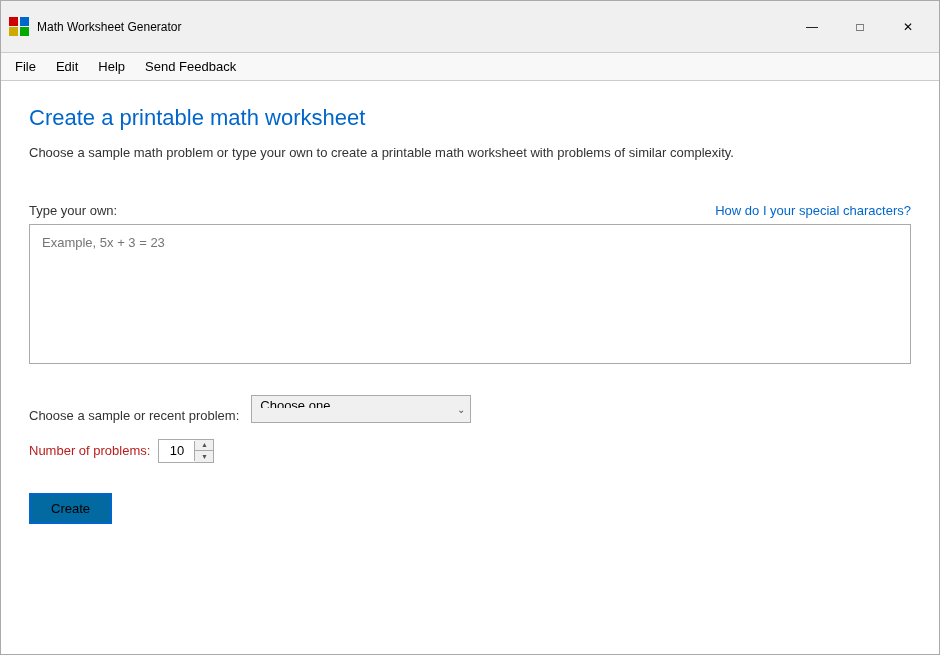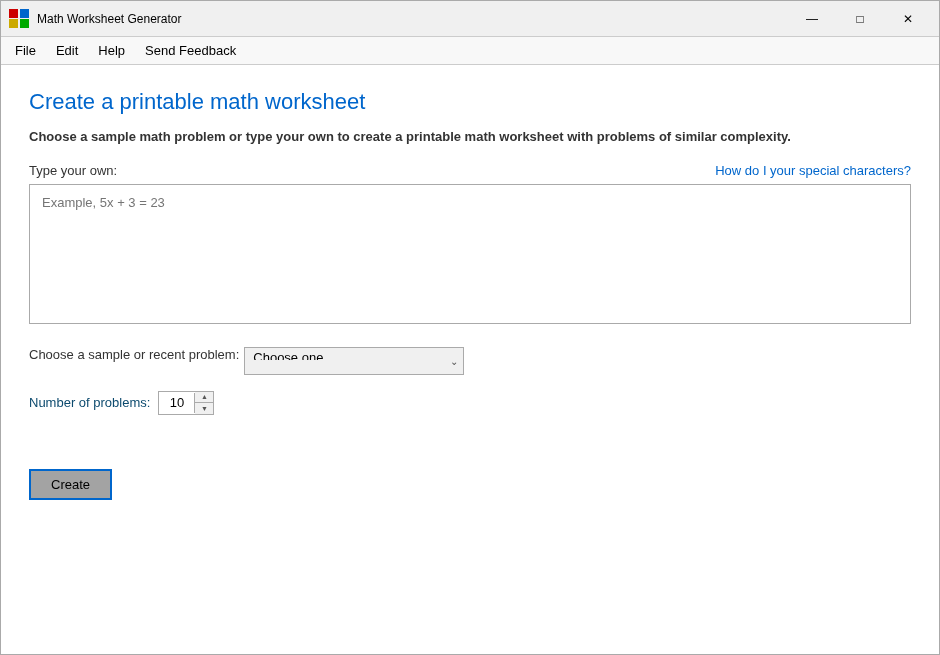--- a/index.html
+++ b/index.html
@@ -29,21 +29,21 @@
 
     
     .title-bar {
       display: flex;
       align-items: center;
       justify-content: space-between;
       background: #f0f0f0;
       border-bottom: 1px solid #ccc;
       padding: 6px 8px;
       user-select: none;
-      height: 36px;
+      height: 52px;
     }
 
     .title-bar-left {
       display: flex;
       align-items: center;
       gap: 8px;
     }
 
     .app-icon {
       display: grid;
@@ -116,23 +116,22 @@
       font-size: 22px;
       color: #0066cc;
       font-weight: 400;
       margin-bottom: 12px;
     }
 
     .page-description {
       font-size: 13px;
       color: #333;
       line-height: 1.5;
-      margin-bottom: 16px;
+      margin-bottom: 40px;
       max-width: 860px;
-      font-weight: bold;
     }
 
     .form-row {
       display: flex;
       align-items: flex-end;
       justify-content: space-between;
       margin-bottom: 6px;
     }
 
     .form-label {
@@ -155,23 +154,24 @@
       font-size: 13px;
       color: #999;
       resize: none;
       outline: none;
       font-family: 'Segoe UI', Tahoma, sans-serif;
       margin-bottom: 19px;
     }
 
     .sample-row {
       display: flex;
-      align-items: flex-start;
-      gap: 5px;
+      align-items: flex-end;
+      gap: 12px;
       margin-bottom: 16px;
+      margin-top: 8px;
     }
 
     .sample-label {
       font-size: 13px;
       color: #333;
       white-space: nowrap;
     }
 
     .dropdown-wrapper {
       position: relative;
@@ -203,21 +203,21 @@
 
     .number-row {
       display: flex;
       align-items: center;
       gap: 8px;
       margin-bottom: 30px;
     }
 
     .number-label {
       font-size: 13px;
-      color: #0c4a6e;
+      color: #b91c1c;
     }
 
     .spinner-wrapper {
       display: flex;
       align-items: center;
       border: 1px solid #aaa;
       height: 24px;
     }
 
     .spinner-input {
@@ -250,26 +250,25 @@
       color: #555;
       line-height: 1;
     }
 
     .spinner-btn-up {
       border-bottom: 1px solid #aaa;
     }
 
     .create-btn {
       padding: 6px 20px;
-      background: #a3a3a3;
+      background: #0369a1;
       border: 2px solid #0066cc;
       font-size: 13px;
       cursor: pointer;
       color: #000;
-      margin-top: 24px;
     }
   </style>
 </head>
 <body>
 
 <div class="window">
 
   <div class="title-bar">
     <div class="title-bar-left">
       <div class="app-icon">

